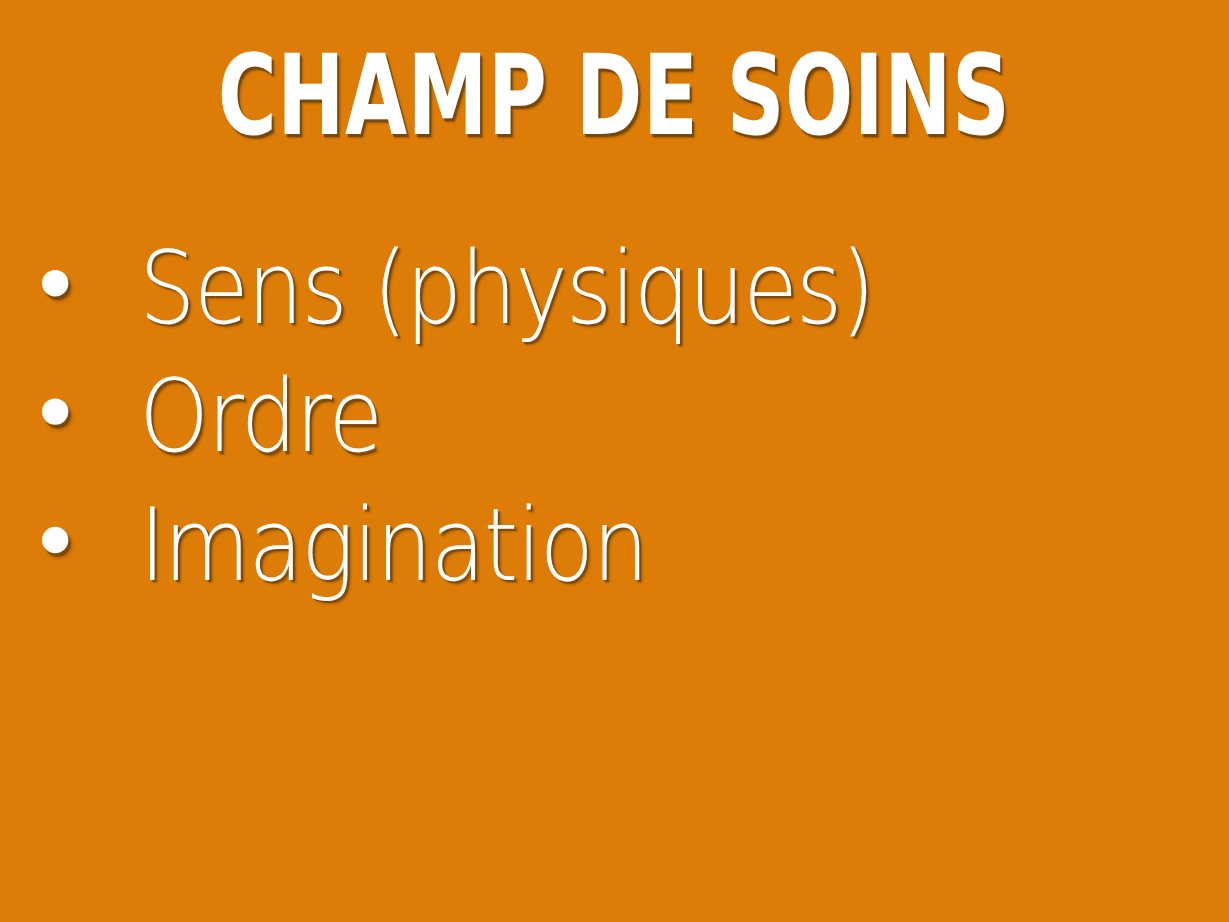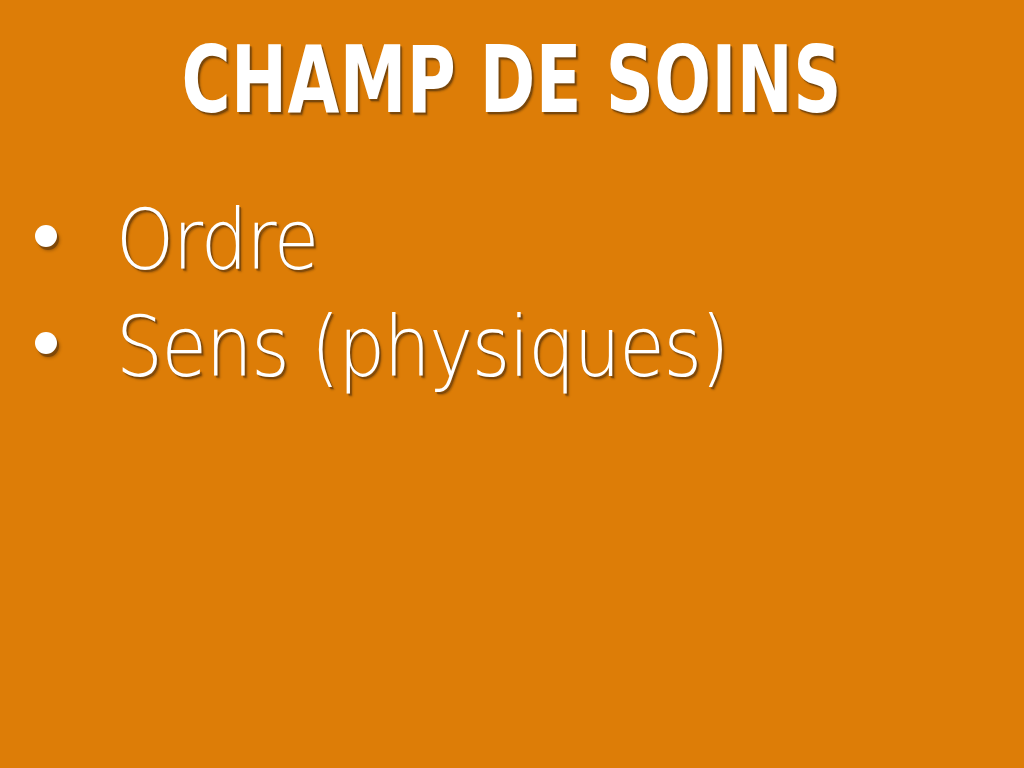--- a/index.html
+++ b/index.html
@@ -107,26 +107,30 @@
 <div id="slide">
 
   <div class="title-wrap">
     <h1 class="slide-title">CHAMP DE SOINS</h1>
   </div>
 
   <ul class="bullet-list">
 
     <li class="bullet-row">
       <span class="bullet-dot"></span>
+      <span class="bullet-text">Sens (physiques)</span>
+    </li>
+
+    <li class="bullet-row">
+      <span class="bullet-dot"></span>
       <span class="bullet-text">Ordre</span>
     </li>
 
     <li class="bullet-row">
       <span class="bullet-dot"></span>
-      <span class="bullet-text">Sens (physiques)</span>
+      <span class="bullet-text">Imagination</span>
     </li>
-
 
 
 
   </ul>
 
 </div>
 
 </body></html>

